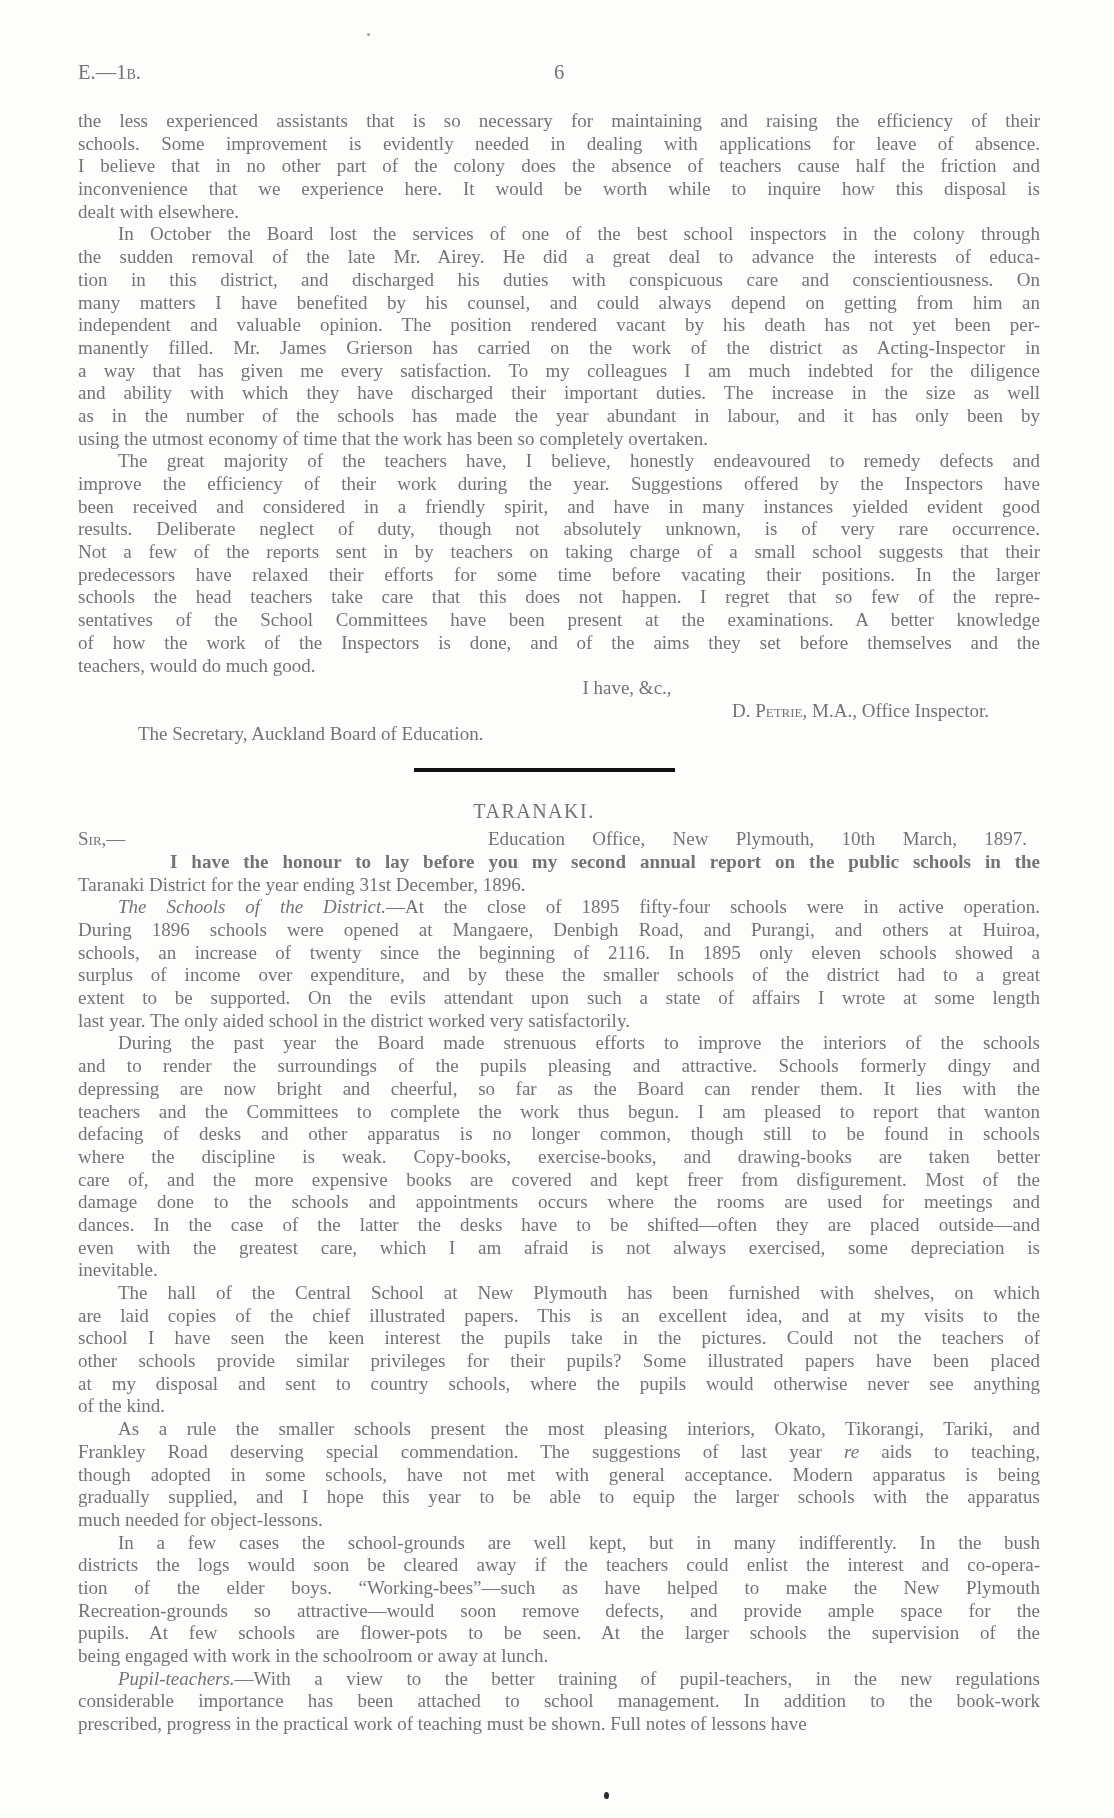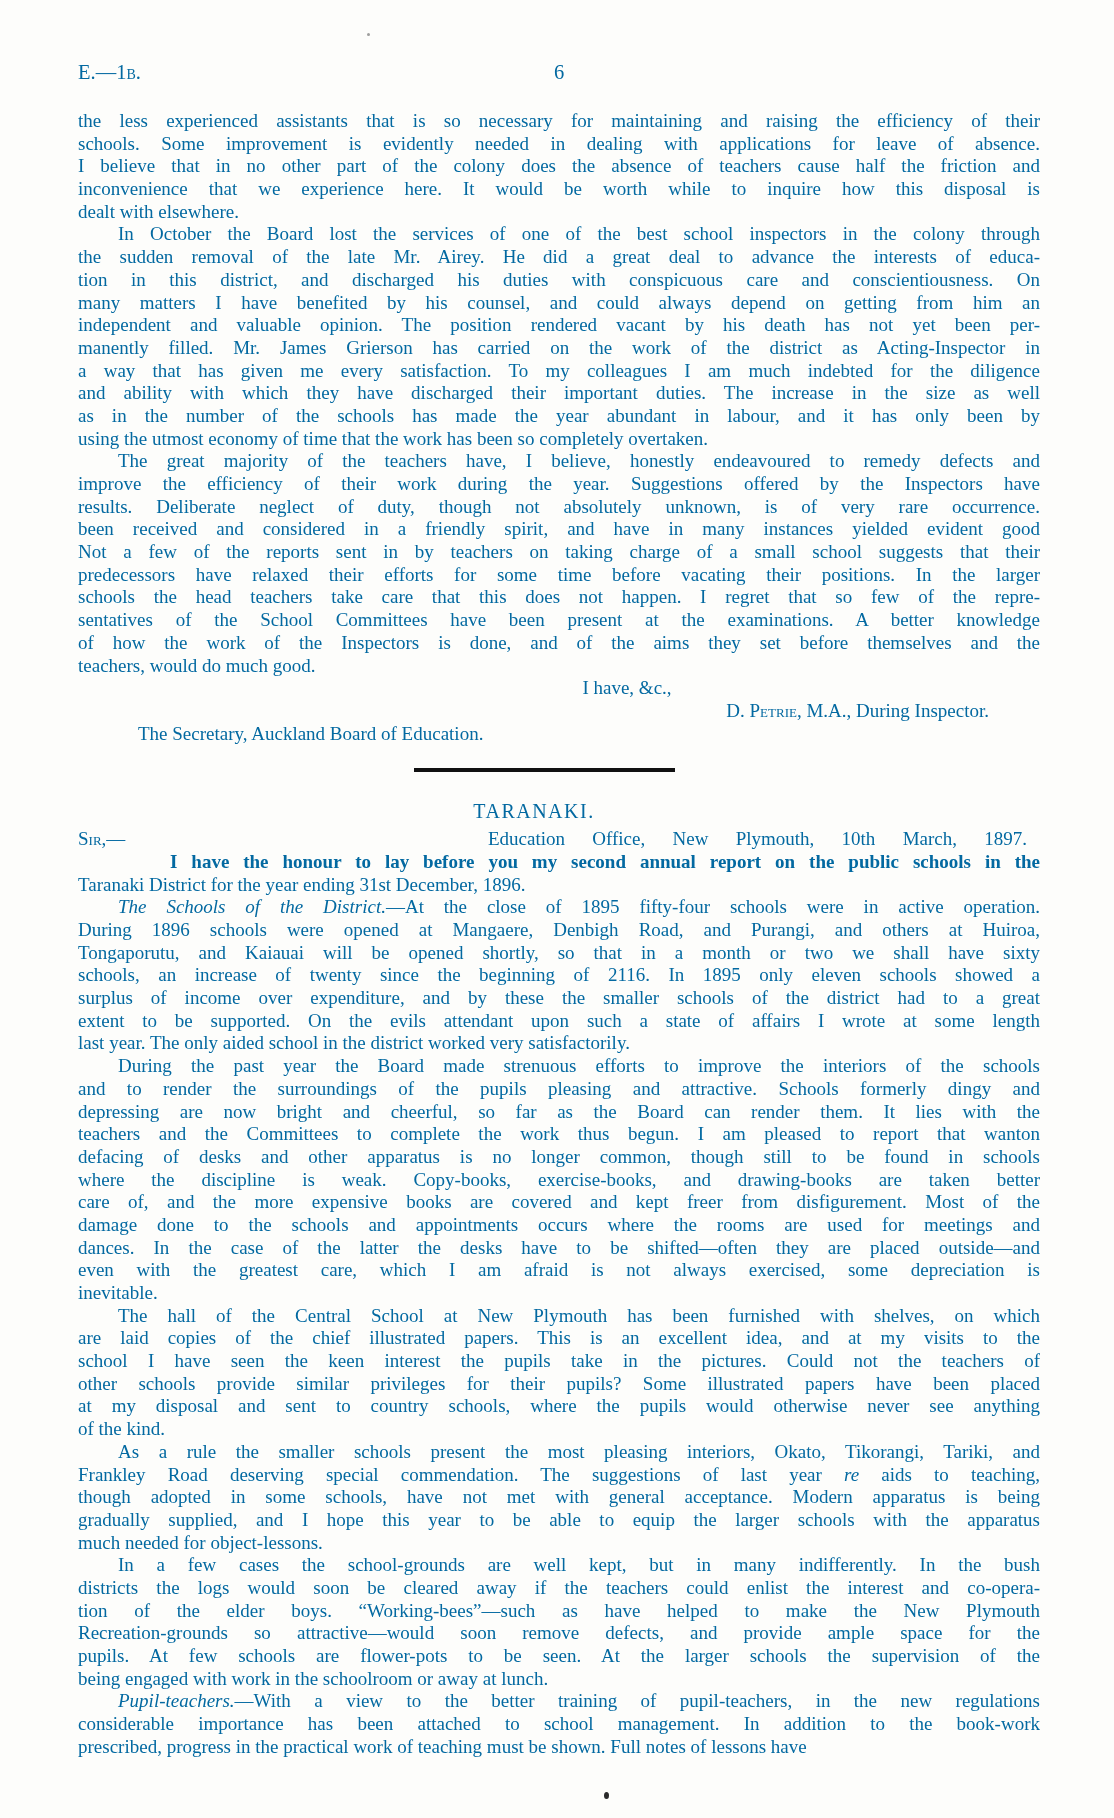--- a/index.html
+++ b/index.html
@@ -6,21 +6,21 @@
     margin: 0;
     padding: 0;
     background: #e8e8e6;
   }
   .page {
     position: relative;
     width: 1114px;
     height: 1818px;
     margin: 0 auto;
     background: #fdfdfb;
-    color: #0369a1;
+    color: #737373;
     font-family: "Liberation Serif", "DejaVu Serif", serif;
     font-size: 19px;
     overflow: hidden;
   }
   .text-col {
     position: absolute;
     left: 78px;
     width: 962px;
     top: 0;
   }
@@ -134,55 +134,54 @@
           <div class="line">independent and valuable opinion. The position rendered vacant by his death has not yet been per-</div>
           <div class="line">manently filled. Mr. James Grierson has carried on the work of the district as Acting-Inspector in</div>
           <div class="line">a way that has given me every satisfaction. To my colleagues I am much indebted for the diligence</div>
           <div class="line">and ability with which they have discharged their important duties. The increase in the size as well</div>
           <div class="line">as in the number of the schools has made the year abundant in labour, and it has only been by</div>
           <div class="line line-last">using the utmost economy of time that the work has been so completely overtaken.</div>
         </div>
         <div class="para">
           <div class="line" style="text-indent: 40px;">The great majority of the teachers have, I believe, honestly endeavoured to remedy defects and</div>
           <div class="line">improve the efficiency of their work during the year. Suggestions offered by the Inspectors have</div>
+          <div class="line">been received and considered in a friendly spirit, and have in many instances yielded evident good</div>
           <div class="line">results. Deliberate neglect of duty, though not absolutely unknown, is of very rare occurrence.</div>
-          <div class="line">been received and considered in a friendly spirit, and have in many instances yielded evident good</div>
           <div class="line">Not a few of the reports sent in by teachers on taking charge of a small school suggests that their</div>
           <div class="line">predecessors have relaxed their efforts for some time before vacating their positions. In the larger</div>
           <div class="line">schools the head teachers take care that this does not happen. I regret that so few of the repre-</div>
           <div class="line">sentatives of the School Committees have been present at the examinations. A better knowledge</div>
           <div class="line">of how the work of the Inspectors is done, and of the aims they set before themselves and the</div>
           <div class="line line-last">teachers, would do much good.</div>
         </div>
       </div>
 
     <div class="closing">
       <div class="row valediction">I have, &amp;c.,</div>
-      <div class="row signature"><span>D. </span><span class="sc">Petrie</span><span>, M.A., During Inspector.</span></div>
+      <div class="row signature"><span>D. </span><span class="sc">Petrie</span><span>, M.A., Office Inspector.</span></div>
       <div class="row addressee">The Secretary, Auckland Board of Education.</div>
     </div>
 
     <div class="divider"></div>
 
     <div class="section-heading">TARANAKI.</div>
 
     <div class="salutation-row">
       <span class="salutation sc">Sir,—</span>
       <div class="dateline">Education Office, New Plymouth, 10th March, 1897.</div>
     </div>
 
     <div>
         <div class="para">
           <div class="line" style="text-indent: 92px; font-weight: bold;">I have the honour to lay before you my second annual report on the public schools in the</div>
           <div class="line line-last">Taranaki District for the year ending 31st December, 1896.</div>
         </div>
         <div class="para">
           <div class="line" style="text-indent: 40px;"><i>The Schools of the District.</i>—At the close of 1895 fifty-four schools were in active operation.</div>
           <div class="line">During 1896 schools were opened at Mangaere, Denbigh Road, and Purangi, and others at Huiroa,</div>
-          <div class="line">Tongaporutu, and Kaiauai will be opened shortly, so that in a month or two we shall have sixty</div>
           <div class="line">schools, an increase of twenty since the beginning of 2116. In 1895 only eleven schools showed a</div>
           <div class="line">surplus of income over expenditure, and by these the smaller schools of the district had to a great</div>
           <div class="line">extent to be supported. On the evils attendant upon such a state of affairs I wrote at some length</div>
           <div class="line line-last">last year. The only aided school in the district worked very satisfactorily.</div>
         </div>
         <div class="para">
           <div class="line" style="text-indent: 40px;">During the past year the Board made strenuous efforts to improve the interiors of the schools</div>
           <div class="line">and to render the surroundings of the pupils pleasing and attractive. Schools formerly dingy and</div>
           <div class="line">depressing are now bright and cheerful, so far as the Board can render them. It lies with the</div>
           <div class="line">teachers and the Committees to complete the work thus begun. I am pleased to report that wanton</div>

